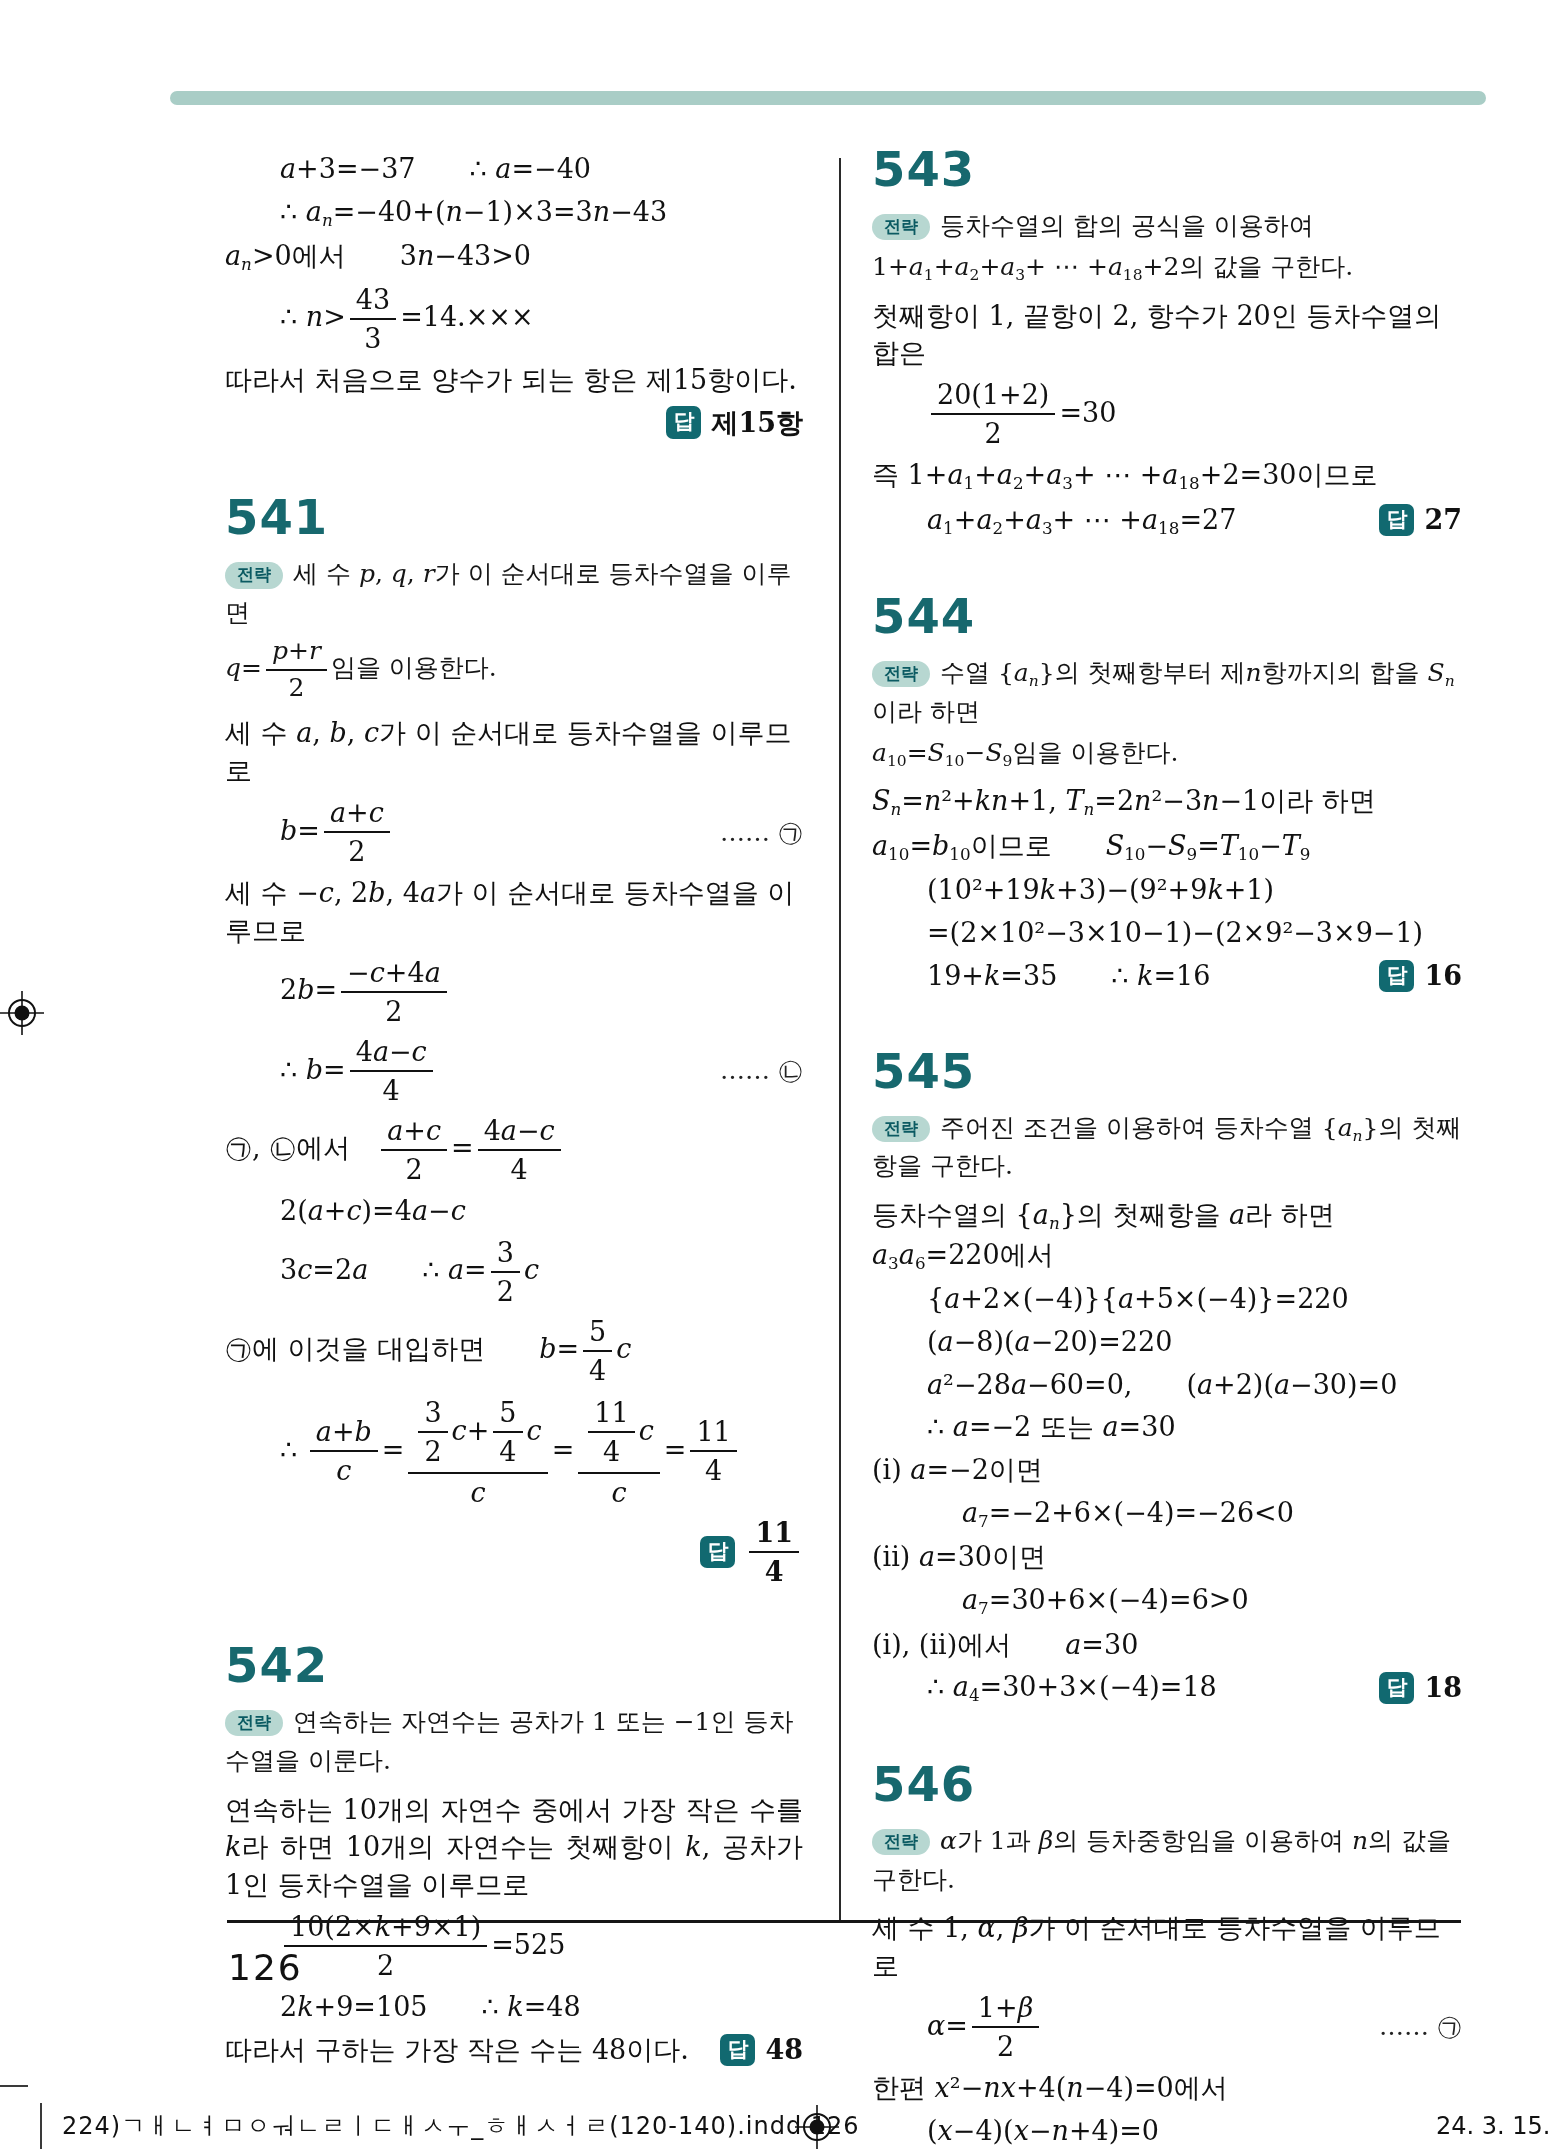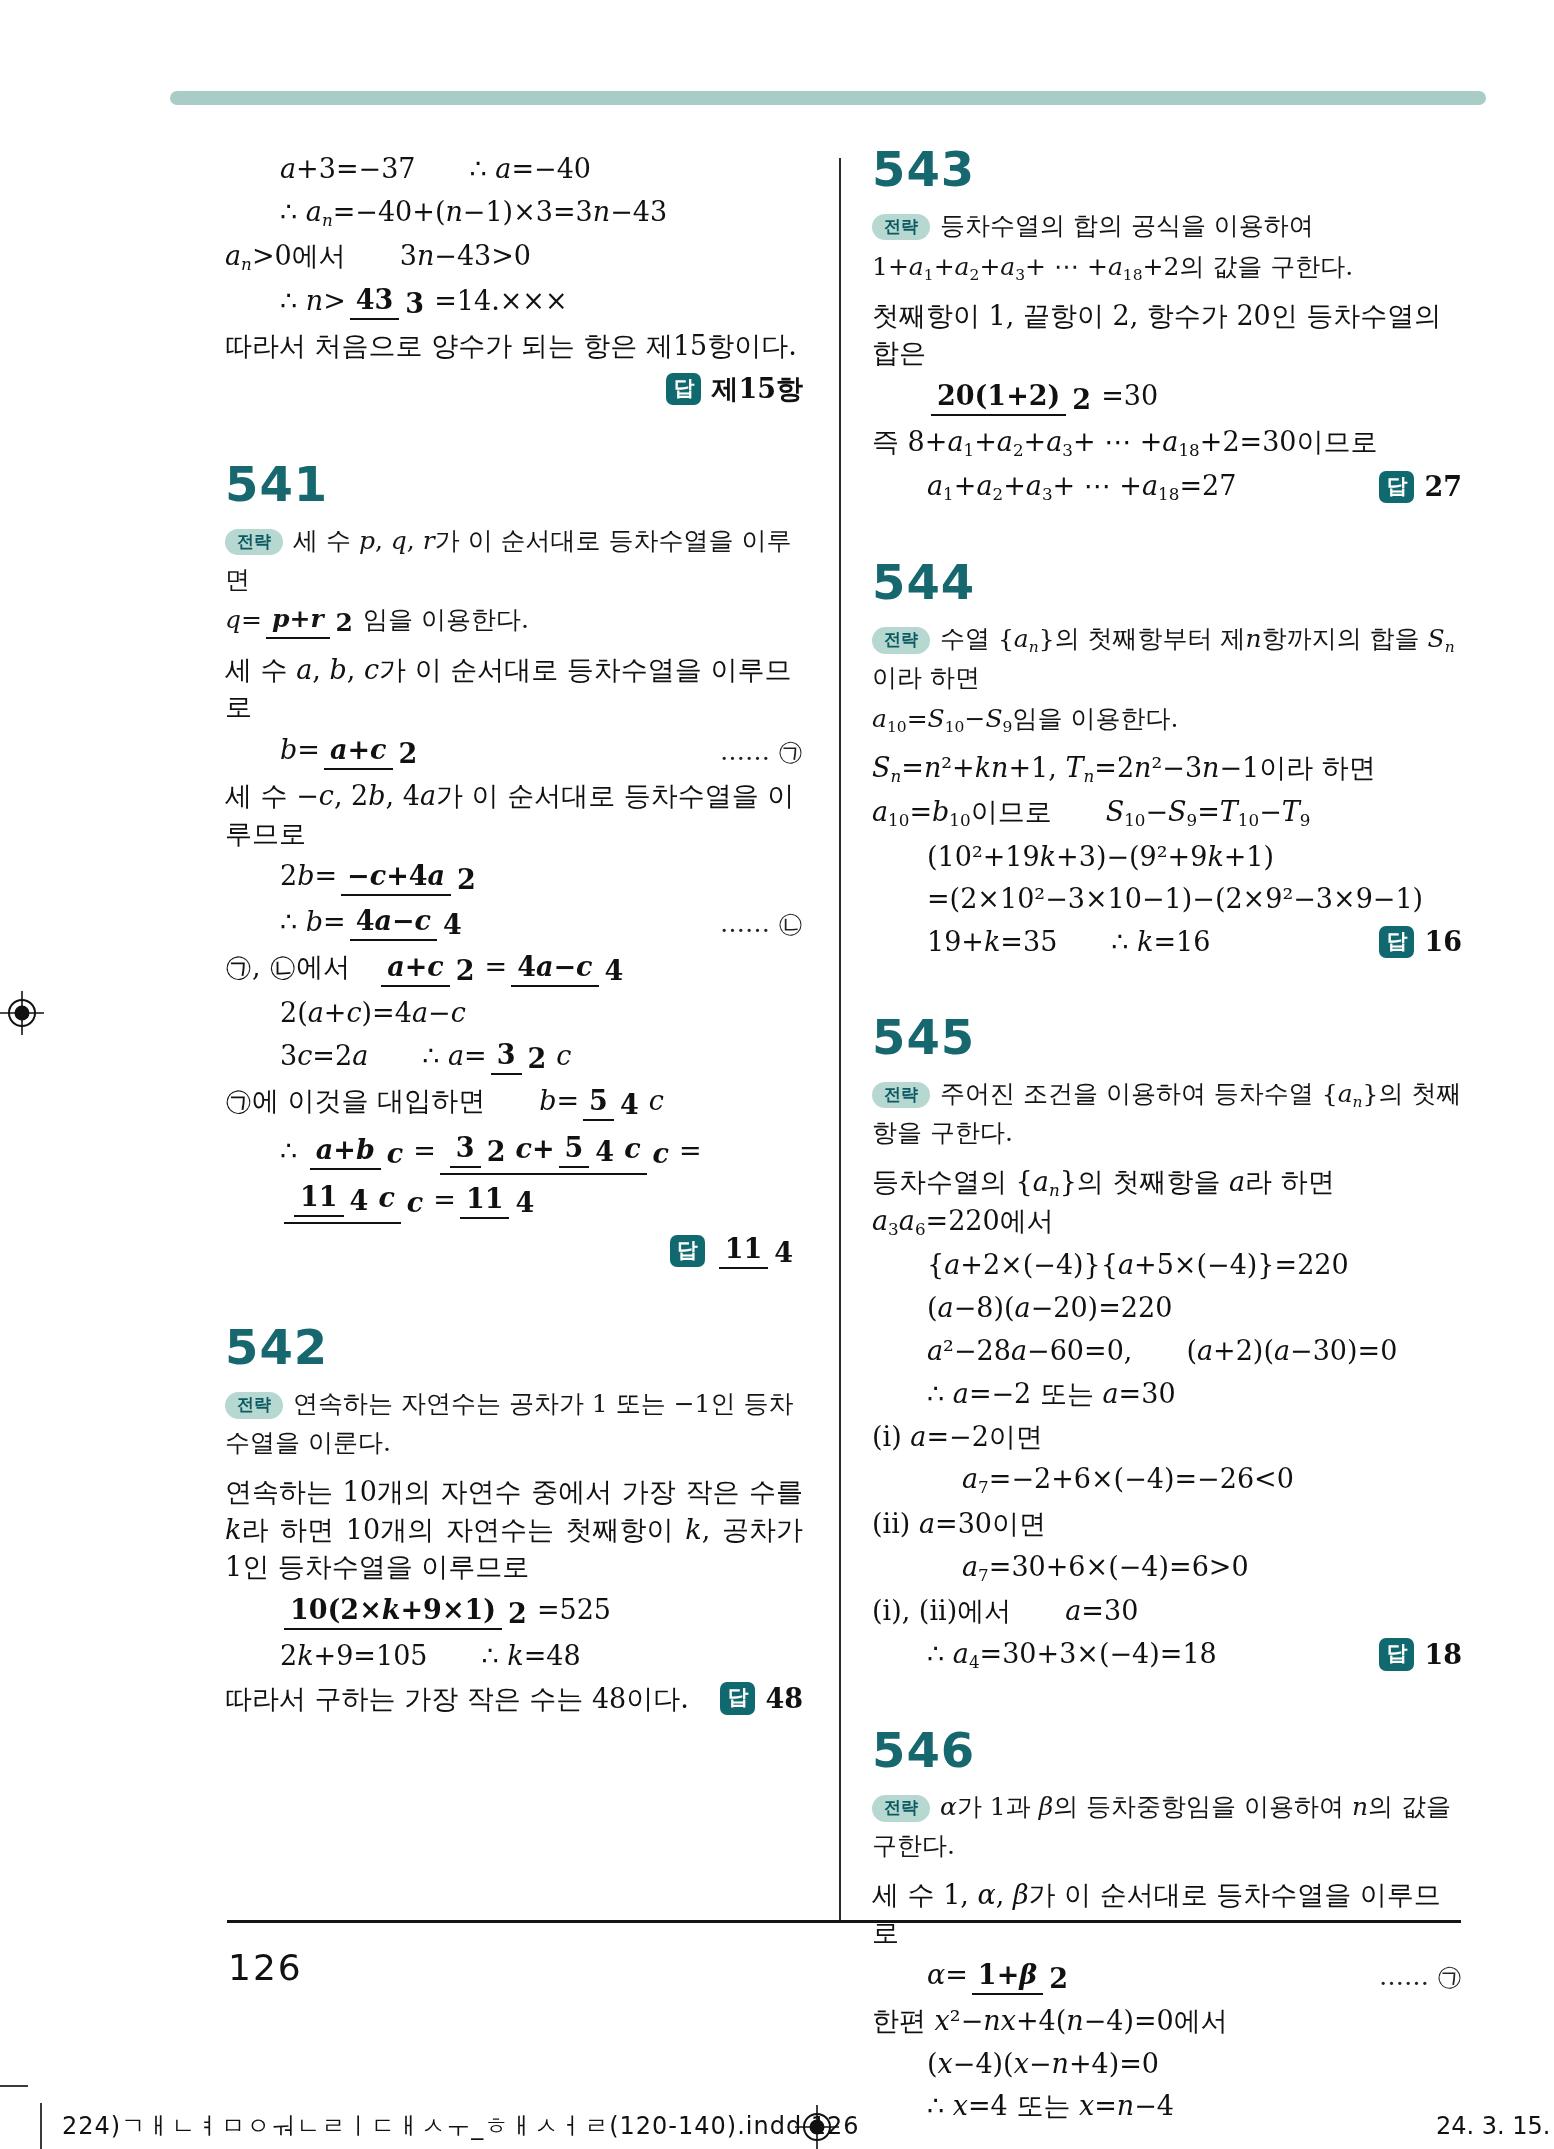--- a/index.html
+++ b/index.html
@@ -27,22 +27,22 @@
   .flexline{display:flex;justify-content:space-between;align-items:center;}
   .tag{color:#222;font-size:25px;flex:none;margin-left:12px;}
   .ans-line{display:flex;justify-content:flex-end;}
   .ans-group{display:inline-flex;align-items:center;flex:none;margin-left:14px;}
   .badge-ans{display:inline-block;background:#116970;color:#fff;font-family:"DejaVu Sans","Liberation Sans",sans-serif;
              font-weight:bold;font-size:21px;line-height:1.2;padding:3px 7px 4px;border-radius:7px;margin-right:10px;}
   .ans-val{font-weight:bold;font-size:27px;}
 
   .var{font-style:italic;}
   .sub{font-size:0.62em;vertical-align:-0.3em;letter-spacing:0;}
-  .frac{display:inline-flex;flex-direction:row;align-items:center;vertical-align:middle;
-        margin:2px 4px;line-height:1.15;text-align:right;font-weight:bold;}
+  .frac{display:inline-flex;flex-direction:column;align-items:center;vertical-align:middle;
+        margin:2px 4px;line-height:1.15;text-align:right;}
   .fr-num{display:block;padding:0 6px 3px;border-bottom:2.5px solid #111;}
   .fr-den{display:block;padding:3px 6px 0;}
 
   .footrule{position:absolute;left:227px;top:1920px;width:1234px;height:3px;background:#151515;}
   .pagenum{position:absolute;left:228px;top:1947px;font-family:"DejaVu Sans","Liberation Sans",sans-serif;
            font-size:36px;font-weight:500;letter-spacing:2px;color:#111;}
   .imprint-bar{position:absolute;left:40px;top:2103px;width:2px;height:46px;background:#3a3a3a;}
   .cropline{position:absolute;left:0;top:2085px;width:28px;height:2px;background:#3a3a3a;}
   .imprint{position:absolute;left:62px;top:2110px;font-family:"DejaVu Sans","Liberation Sans",sans-serif;
            font-size:24px;color:#111;letter-spacing:1px;white-space:nowrap;}
@@ -179,21 +179,21 @@
           <div class="prob-num">543</div>
           <div class="strategy">
             <div class="strat-line"><span class="badge-strat">전략</span><span><span>등차수열의 합의 공식을 이용하여</span></span></div>
             <div class="strat-line"><span><span>1+</span><span class="var">a</span><span class="sub">1</span><span>+</span><span class="var">a</span><span class="sub">2</span><span>+</span><span class="var">a</span><span class="sub">3</span><span>+ ⋯ +</span><span class="var">a</span><span class="sub">18</span><span>+2의 값을 구한다.</span></span></div>
           </div>
           <div class="line ind0"><span class="line-content"><span>첫째항이 1, 끝항이 2, 항수가 20인 등차수열의 합은</span></span></div>
           <div class="line ind1"><span class="line-content"><span class="frac">
                 <span class="fr-num"><span>20(1+2)</span></span>
                 <span class="fr-den"><span>2</span></span>
               </span><span>=30</span></span></div>
-          <div class="line ind0"><span class="line-content"><span>즉 8+</span><span class="var">a</span><span class="sub">1</span><span>+</span><span class="var">a</span><span class="sub">2</span><span>+</span><span class="var">a</span><span class="sub">3</span><span>+ ⋯ +</span><span class="var">a</span><span class="sub">18</span><span>+2=30이므로</span></span></div>
+          <div class="line ind0"><span class="line-content"><span>즉 1+</span><span class="var">a</span><span class="sub">1</span><span>+</span><span class="var">a</span><span class="sub">2</span><span>+</span><span class="var">a</span><span class="sub">3</span><span>+ ⋯ +</span><span class="var">a</span><span class="sub">18</span><span>+2=30이므로</span></span></div>
           <div class="line ind1 flexline">
             <span class="line-content"><span class="var">a</span><span class="sub">1</span><span>+</span><span class="var">a</span><span class="sub">2</span><span>+</span><span class="var">a</span><span class="sub">3</span><span>+ ⋯ +</span><span class="var">a</span><span class="sub">18</span><span>=27</span></span>
             <span class="ans-group">
               <span class="badge-ans">답</span>
               <span class="ans-val"><span>27</span></span>
             </span>
           </div>
         </section>
         <section class="section">
           <div class="prob-num">544</div>

